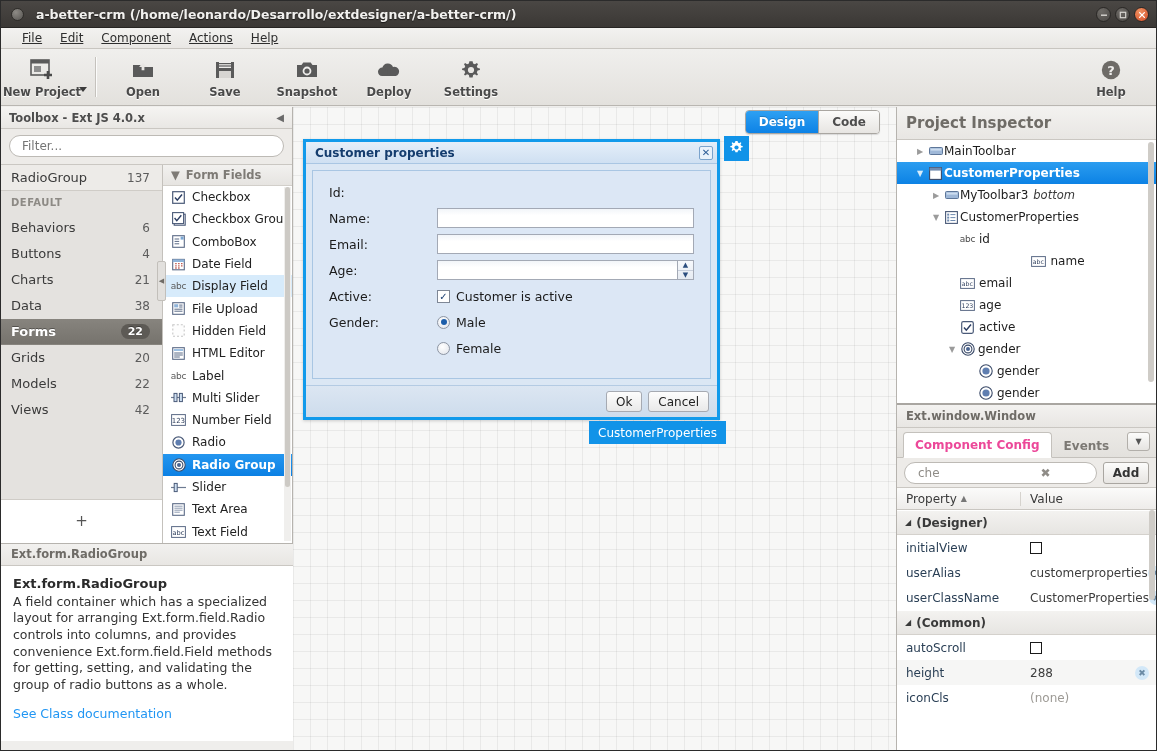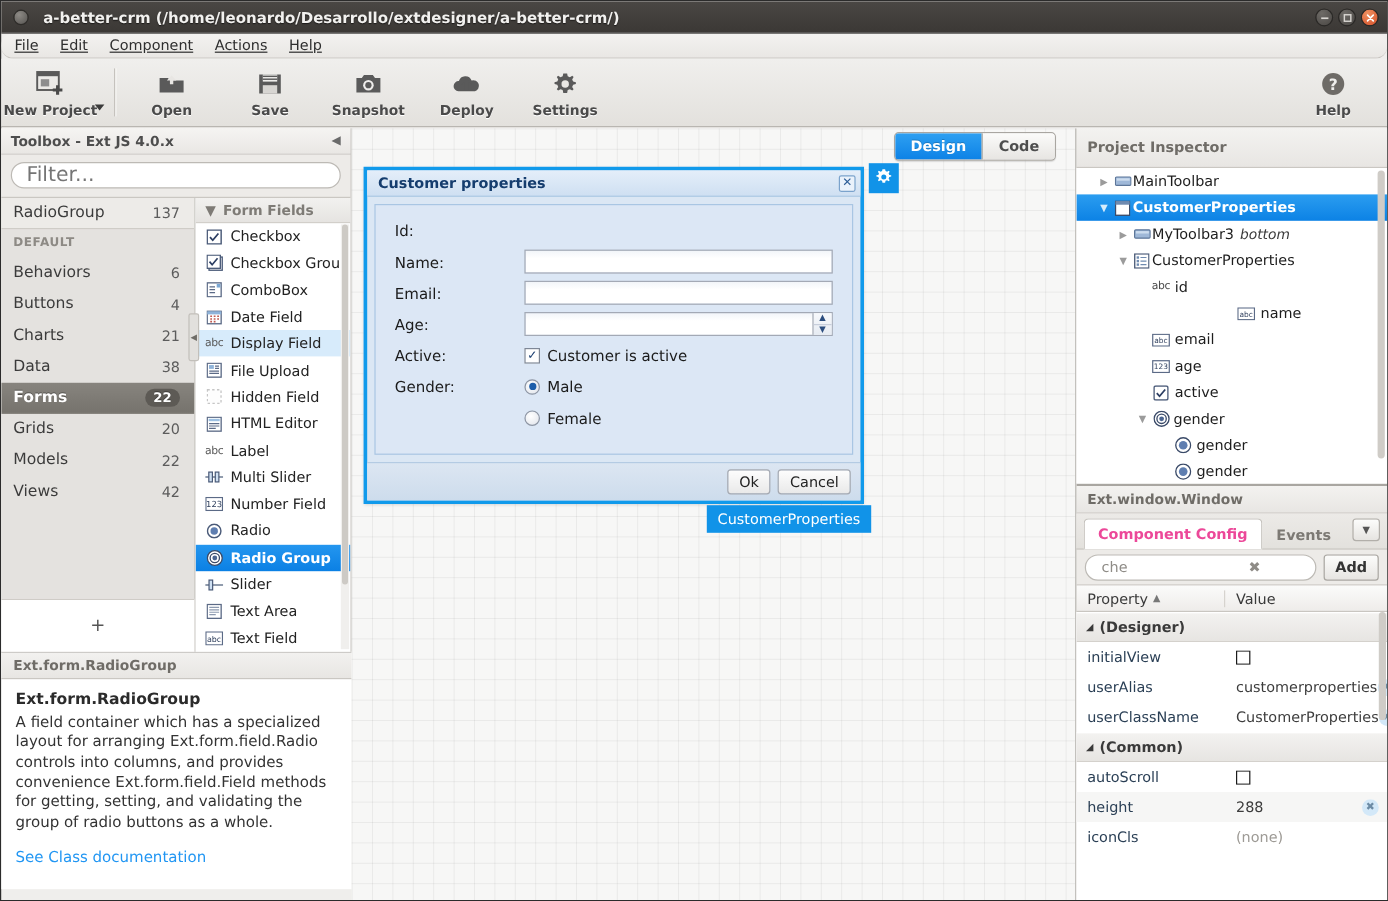--- a/index.html
+++ b/index.html
@@ -46,21 +46,21 @@
   }
   .wbtn.min, .wbtn.max { background: radial-gradient(circle at 35% 25%, #6e6b67, #4a4744); }
   .wbtn.close { background: radial-gradient(circle at 35% 25%, #f09060, #d4502a); color:#fff; }
   .wbtn svg { display:block; }
 
   
   .menubar {
     height: 21px;
     background: linear-gradient(to bottom, #f3f2f0, #e9e7e4);
     border-bottom: 1px solid #c8c5c0;
-    display: flex; align-items: center; padding-left: 2px; border-radius: 10px;
+    display: flex; align-items: center; padding-left: 12px;
   }
   .menuitem {
     padding: 2px 9px; font-size: 12px; color: #2e2e2e;
     cursor: default; white-space: nowrap;
   }
   .menuitem u { text-decoration: underline; }
 
   
   .maintoolbar {
     height: 57px;
@@ -118,21 +118,21 @@
   }
   .collapse-ico { color: #6a6a6a; font-size: 10px; }
   .tbx-filterwrap {
     padding: 6px 8px 7px 8px;
     background: #edebe8;
     border-bottom: 1px solid #cac7c2;
   }
   .tbx-filter {
     width: 100%; height: 22px;
     border: 1px solid #bdbab5; border-radius: 11px;
-    background: #fff; font-size: 17px; color: #4c1d95;
+    background: #fff; font-size: 12px; color: #4c1d95;
     padding: 0 12px; outline: none;
     font-family: inherit;
   }
   .tbx-main { flex: 1; display: flex; min-height: 0; position: relative; }
   .cat-list {
     width: 162px; flex: 0 0 162px;
     background: #e4e2df;
     border-right: 1px solid #c4c1bc;
     display: flex; flex-direction: column;
   }
@@ -350,21 +350,21 @@
   }
   .insp {
     height: 298px; flex: 0 0 298px;
     display: flex; flex-direction: column;
     border-bottom: 2px solid #a9a6a1;
   }
   .insp-header {
     height: 28px; display: flex; align-items: center; padding: 16px 9px;
     background: linear-gradient(to bottom,#f3f2f0,#e8e6e3);
     border-bottom: 1px solid #cac7c2;
-    font-size: 12px; font-weight: bold; color: #6f6c67;
+    font-size: 15px; font-weight: bold; color: #6f6c67;
   }
   .tree { flex: 1; background: #fff; overflow: hidden; position: relative; }
   .tnode {
     height: 22px; display: flex; align-items: center;
     font-size: 12px; color: #1d1d1d; white-space: nowrap;
   }
   .tnode.sel {
     background: linear-gradient(to bottom,#2b9df0,#0c82e5);
     color: #fff; font-weight: bold;
   }

